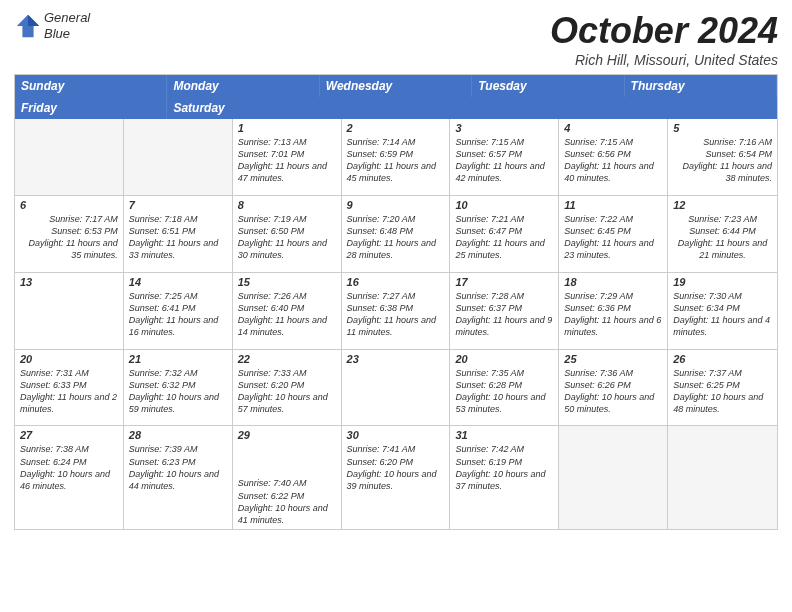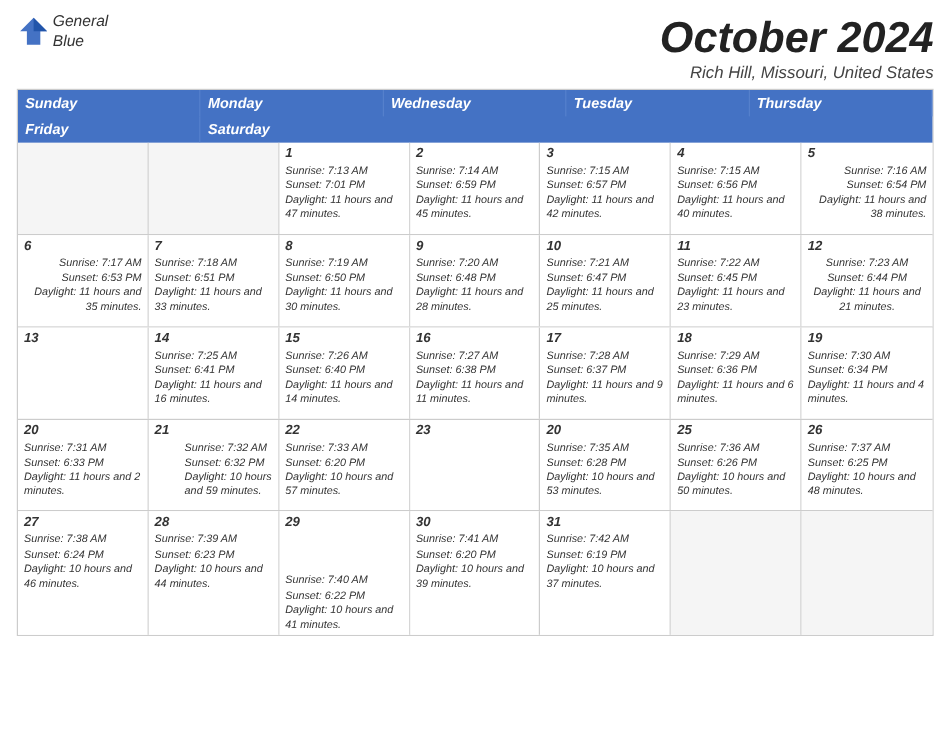--- a/index.html
+++ b/index.html
@@ -260,21 +260,21 @@
         </div>
         <div class="cal-row">
           <div class="cal-cell">
             <span class="day-num">20</span>
             <div class="day-info" style="white-space: pre-line;">Sunrise: 7:31 AM
 Sunset: 6:33 PM
 Daylight: 11 hours and 2 minutes.</div>
           </div>
           <div class="cal-cell">
             <span class="day-num">21</span>
-            <div class="day-info" style="white-space: pre-line; margin-left: 25px;">Sunrise: 7:32 AM
+            <div class="day-info" style="white-space: pre-line;">Sunrise: 7:32 AM
 Sunset: 6:32 PM
 Daylight: 10 hours and 59 minutes.</div>
           </div>
           <div class="cal-cell">
             <span class="day-num">22</span>
             <div class="day-info" style="white-space: pre-line;">Sunrise: 7:33 AM
 Sunset: 6:20 PM
 Daylight: 10 hours and 57 minutes.</div>
           </div>
           <div class="cal-cell">

